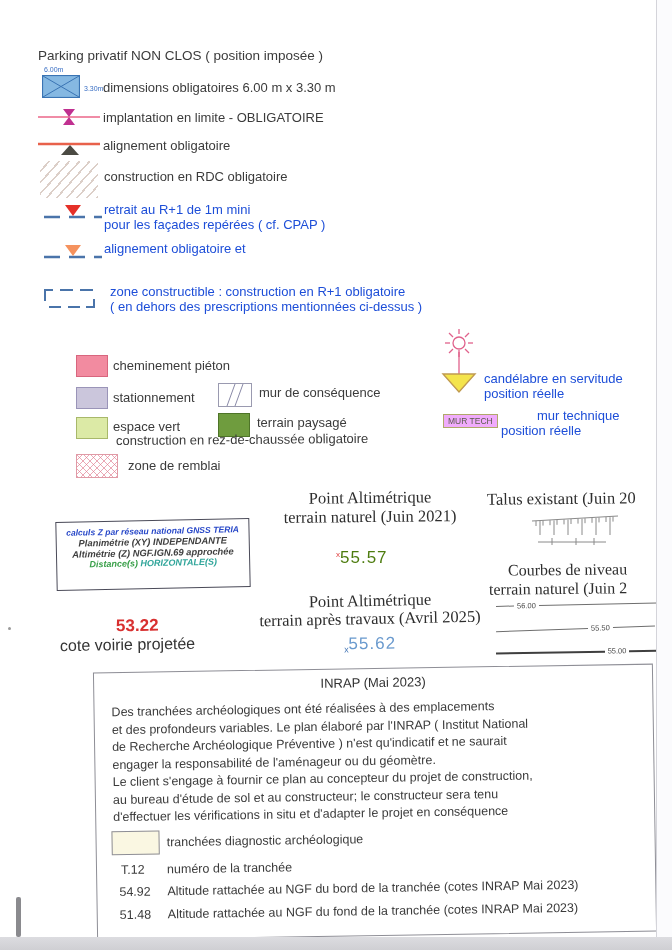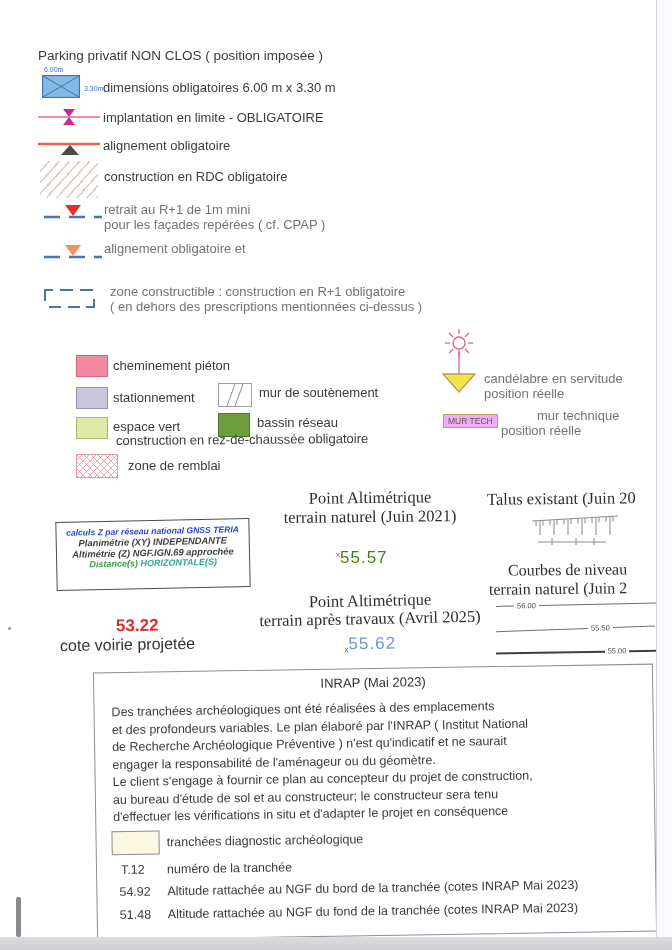--- a/index.html
+++ b/index.html
@@ -1,20 +1,20 @@
 <!DOCTYPE html>
 <html><head>
 <meta charset="utf-8">
 <style>
   html,body{margin:0;padding:0;background:#e9e9ec;}
   #page{position:relative;width:672px;height:950px;background:#ffffff;overflow:hidden;
         font-family:"Liberation Sans",sans-serif;color:#3b3b3b;}
   .abs{position:absolute;}
   .lbl{font-size:13px;color:#3b3b3b;white-space:nowrap;}
-  .lbl2{font-size:13px;color:#737373;white-space:nowrap;line-height:15.5px;}
+  .lbl2{font-size:13px;color:#1d4ed8;white-space:nowrap;line-height:15.5px;}
   .serif{font-family:"Liberation Serif",serif;color:#2e2e2e;font-size:16.5px;white-space:nowrap;}
   .tiny-blue{font-size:7px;color:#3a6fc4;white-space:nowrap;}
   
   .swatch{border:1px solid #999;}
   .sw-cheminement{background:#f28ba0;border-color:#d8667e;}
   .sw-stationnement{background:#cbc6dc;border-color:#9a94b8;}
   .sw-espace{background:#dcead
 f
   ;}
   .sw-espace{background:#dceaa6;border-color:#a8b86a;}
@@ -128,27 +128,27 @@
   <div class="abs lbl" style="left:113px;top:358px;">cheminement piéton</div>
 
   <div class="abs swatch sw-stationnement" style="left:76px;top:387px;width:30px;height:20px;"></div>
   <div class="abs lbl" style="left:113px;top:390px;">stationnement</div>
 
   <svg class="abs" style="left:218px;top:383px;" width="34" height="24">
     <rect x="0.5" y="0.5" width="33" height="23" fill="#ffffff" stroke="#9a9ab0"></rect>
     <line x1="9" y1="23" x2="17" y2="1" stroke="#8a8aa8" stroke-width="1"></line>
     <line x1="17" y1="23" x2="25" y2="1" stroke="#8a8aa8" stroke-width="1"></line>
   </svg>
-  <div class="abs lbl" style="left:259px;top:385px;">mur de soutènement</div>
+  <div class="abs lbl" style="left:259px;top:385px;">mur de conséquence</div>
 
   <div class="abs swatch sw-espace" style="left:76px;top:417px;width:30px;height:20px;"></div>
   <div class="abs lbl" style="left:113px;top:419px;">espace vert</div>
 
   <div class="abs swatch sw-bassin" style="left:218px;top:413px;width:30px;height:22px;"></div>
-  <div class="abs lbl" style="left:257px;top:415px;">bassin réseau</div>
+  <div class="abs lbl" style="left:257px;top:415px;">terrain paysagé</div>
 
   <div class="abs lbl" style="left:116px;top:432px;transform:rotate(-0.5deg);">construction en rez-de-chaussée obligatoire</div>
 
   <div class="abs badge-murtech" style="left:443px;top:414px;">MUR TECH</div>
   <div class="abs lbl2" style="left:501px;top:408px;padding-left:36px;">mur technique</div>
   <div class="abs lbl2" style="left:501px;top:423px;">position réelle</div>
 
   <div class="abs sw-remblai" style="left:76px;top:454px;width:40px;height:22px;"></div>
   <div class="abs lbl" style="left:128px;top:458px;">zone de remblai</div>
 

